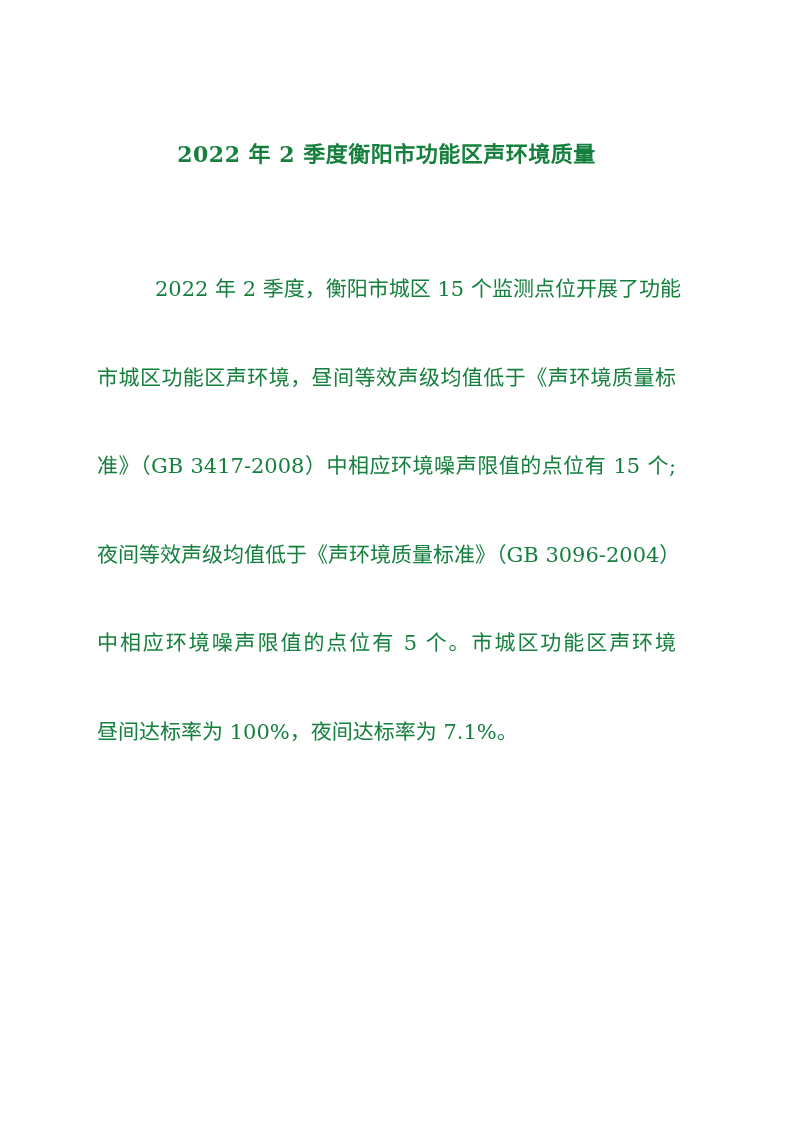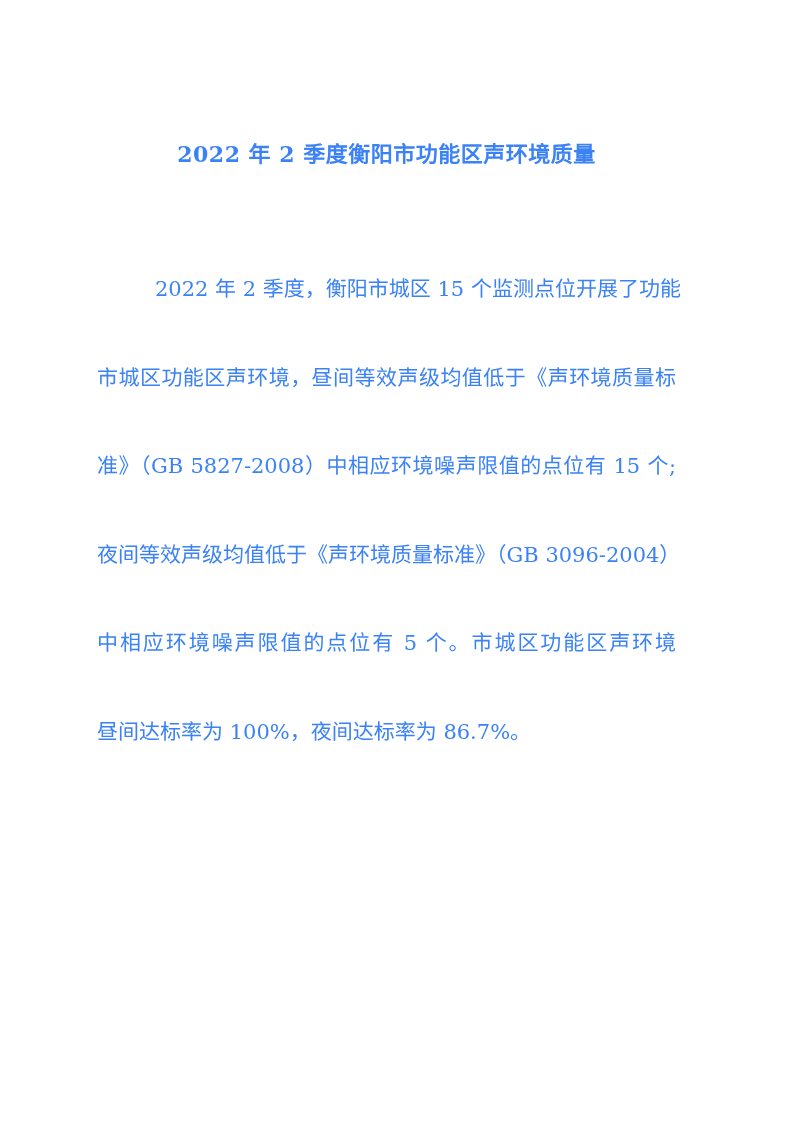--- a/index.html
+++ b/index.html
@@ -5,21 +5,21 @@
   html, body {
     margin: 0;
     padding: 0;
     background: #ffffff;
   }
   .page {
     position: relative;
     width: 793px;
     height: 1122px;
     background: #ffffff;
-    color: #3b82f6;
+    color: #15803d;
     font-family: "DejaVu Serif", "Liberation Serif", serif;
     overflow: hidden;
     box-sizing: border-box;
   }
   .doc-title {
     position: absolute;
     top: 139px;
     left: 97px;
     width: 579px;
     text-align: center;
@@ -54,19 +54,19 @@
 </head>
 <body>
 
 <div class="page">
 
   <div class="doc-title">2022 年 2 季度衡阳市功能区声环境质量</div>
 
   <div class="doc-body">
     <span class="doc-line first">2022 年 2 季度，衡阳市城区 15 个监测点位开展了功能</span>
     <span class="doc-line">市城区功能区声环境，昼间等效声级均值低于《声环境质量标</span>
-    <span class="doc-line">准》（GB 5827-2008）中相应环境噪声限值的点位有 15 个;</span>
+    <span class="doc-line">准》（GB 3417-2008）中相应环境噪声限值的点位有 15 个;</span>
     <span class="doc-line">夜间等效声级均值低于《声环境质量标准》（GB 3096-2004）</span>
     <span class="doc-line">中相应环境噪声限值的点位有 5 个。市城区功能区声环境</span>
-    <span class="doc-line last">昼间达标率为 100%，夜间达标率为 86.7%。</span>
+    <span class="doc-line last">昼间达标率为 100%，夜间达标率为 7.1%。</span>
   </div>
 
 </div>
 
 </body></html>

